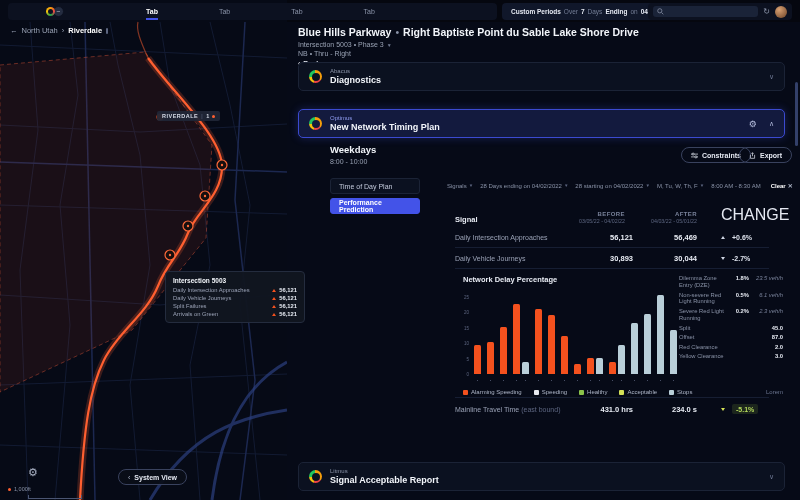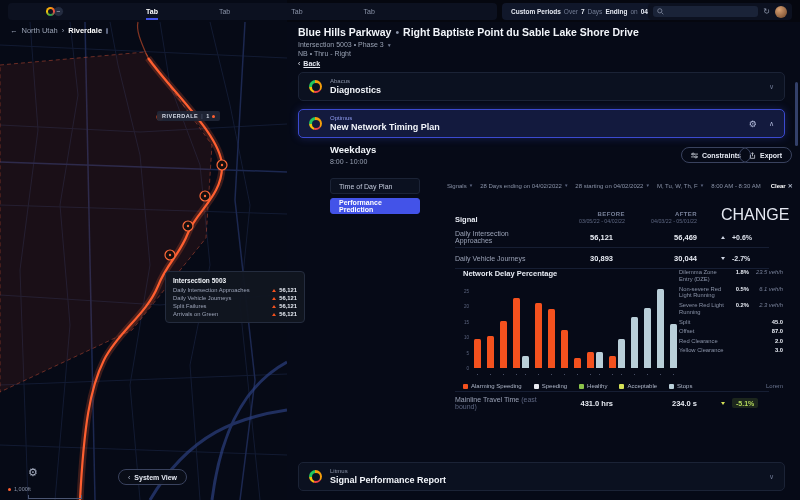--- a/index.html
+++ b/index.html
@@ -72,21 +72,21 @@
   .h-title .hdot{color:#8a93a8;font-weight:normal;margin:0 4px}
   .h-sub{font-size:7px;color:#98a1b3;margin-top:3px;display:flex;align-items:center;gap:3px}
   .h-sub .caret{font-size:5px;color:#737d95}
   .h-move{font-size:7px;color:#98a1b3;margin-top:2px}
   .back-link{position:absolute;left:11px;top:38px;font-size:7px;color:#e5e9f2;display:flex;gap:3px;
     align-items:center}
   .back-label{text-decoration:underline;font-weight:bold}
 
   .card{position:absolute;left:11px;width:487px;height:29px;background:#0b1120;border:1px solid #1b2336;
     border-radius:5px;box-sizing:border-box;display:flex;align-items:center;padding:0 10px}
-  .card.abacus{top:50px}
+  .card.abacus{top:40px}
   .card.optimus{top:87px;background:#131a3e;border-color:#3b4ad0;box-shadow:0 0 8px rgba(67,83,232,.3)}
   .card.litmus{top:440px}
   .card-icon{width:13px;height:13px;border-radius:50%;position:relative;margin-right:8px;flex:none;
     background:conic-gradient(#f59e0b 0 35%,#ef4444 35% 55%,#f5c10b 55% 75%,#22c55e 75% 100%)}
   .card-icon::after{content:"";position:absolute;inset:2.5px;border-radius:50%;background:#0b1120}
   .optimus .card-icon::after{background:#131a3e}
   .card-text{display:flex;flex-direction:column}
   .card-app{font-size:6px;color:#8a93a8}
   .optimus .card-app{color:#8e9bf0}
   .card-title{font-size:9px;font-weight:bold;color:#f2f5fa;margin-top:1px}
@@ -120,32 +120,32 @@
   .c-label{flex:1;font-size:7.5px;font-weight:bold;color:#e8ecf4}
   .col-h{width:72px;text-align:right}
   .col-h.first{width:70px}
   .col-h .t{font-size:6px;letter-spacing:.4px;color:#79829a;font-weight:bold}
   .col-h .r{font-size:5.3px;color:#5d6680;margin-top:1px}
   .col-chg{width:72px;padding-left:24px;box-sizing:border-box}
   .m-row{display:flex;align-items:center;height:20px;border-bottom:1px solid #161e33}
   .m-label{flex:1;font-size:7px;color:#9aa2b6}
   .m-label .note{color:#5d6680}
   .m-before,.m-after{width:70px;text-align:right;font-size:7.5px;font-weight:bold;color:#e8ecf4}
-  .m-after{width:84px}
+  .m-after{width:64px}
   .m-chg{width:72px;padding-left:24px;box-sizing:border-box;display:flex;align-items:center;gap:7px}
   .tri{width:0;height:0;border-left:2.5px solid transparent;border-right:2.5px solid transparent}
   .tri.up{border-bottom:3.5px solid #cfd6e4}
   .tri.down{border-top:3.5px solid #cfd6e4}
   .tri.down.lime{border-top-color:#d4e157}
   .chg-txt{font-size:7px;font-weight:bold;color:#dfe4ee}
   .chg-badge{font-size:7px;font-weight:bold;color:#b4d95c;background:rgba(164,214,74,.14);
     padding:1.5px 4px;border-radius:2px}
   .sec-label{font-size:7.5px;font-weight:bold;color:#e8ecf4;margin-top:10px;height:14px}
 
-  .chart-sec{position:relative;height:120px;margin-top:0}
+  .chart-sec{position:relative;height:120px;margin-top:6px}
   .chart-title{font-size:7.5px;font-weight:bold;color:#e8ecf4;margin-left:8px}
   .stats{position:absolute;right:-14px;top:0;width:104px}
   .stat-row{display:flex;align-items:flex-start;font-size:5.8px;color:#8a93a8;margin-bottom:2.6px;
     line-height:1.2}
   .stat-label{flex:1;padding-right:3px}
   .stat-pct{width:18px;text-align:right;color:#e8ecf4;font-weight:bold}
   .stat-rate{width:34px;text-align:right;color:#79829a;font-style:italic}
   .stat-num{width:34px;text-align:right;color:#e8ecf4;font-weight:bold}
   .plot{position:absolute;left:6px;top:14px;width:220px;height:94px}
   .ytick{position:absolute;left:0;width:8px;text-align:right;font-size:4.5px;color:#5d6680}
@@ -585,21 +585,21 @@
           <span class="tri down lime"></span>
           <span class="chg-badge">-5.1%</span>
         </span>
       </div>
     </div>
 
     <div class="card litmus">
       <span class="card-icon"></span>
       <span class="card-text">
         <span class="card-app">Litmus</span>
-        <span class="card-title">Signal Performance Report</span>
+        <span class="card-title">Signal Acceptable Report</span>
       </span>
       <span class="card-right">
         <span class="chev">∨</span>
       </span>
     </div>
 
     <div class="scrollthumb"></div>
   </div>
 </div>
 

